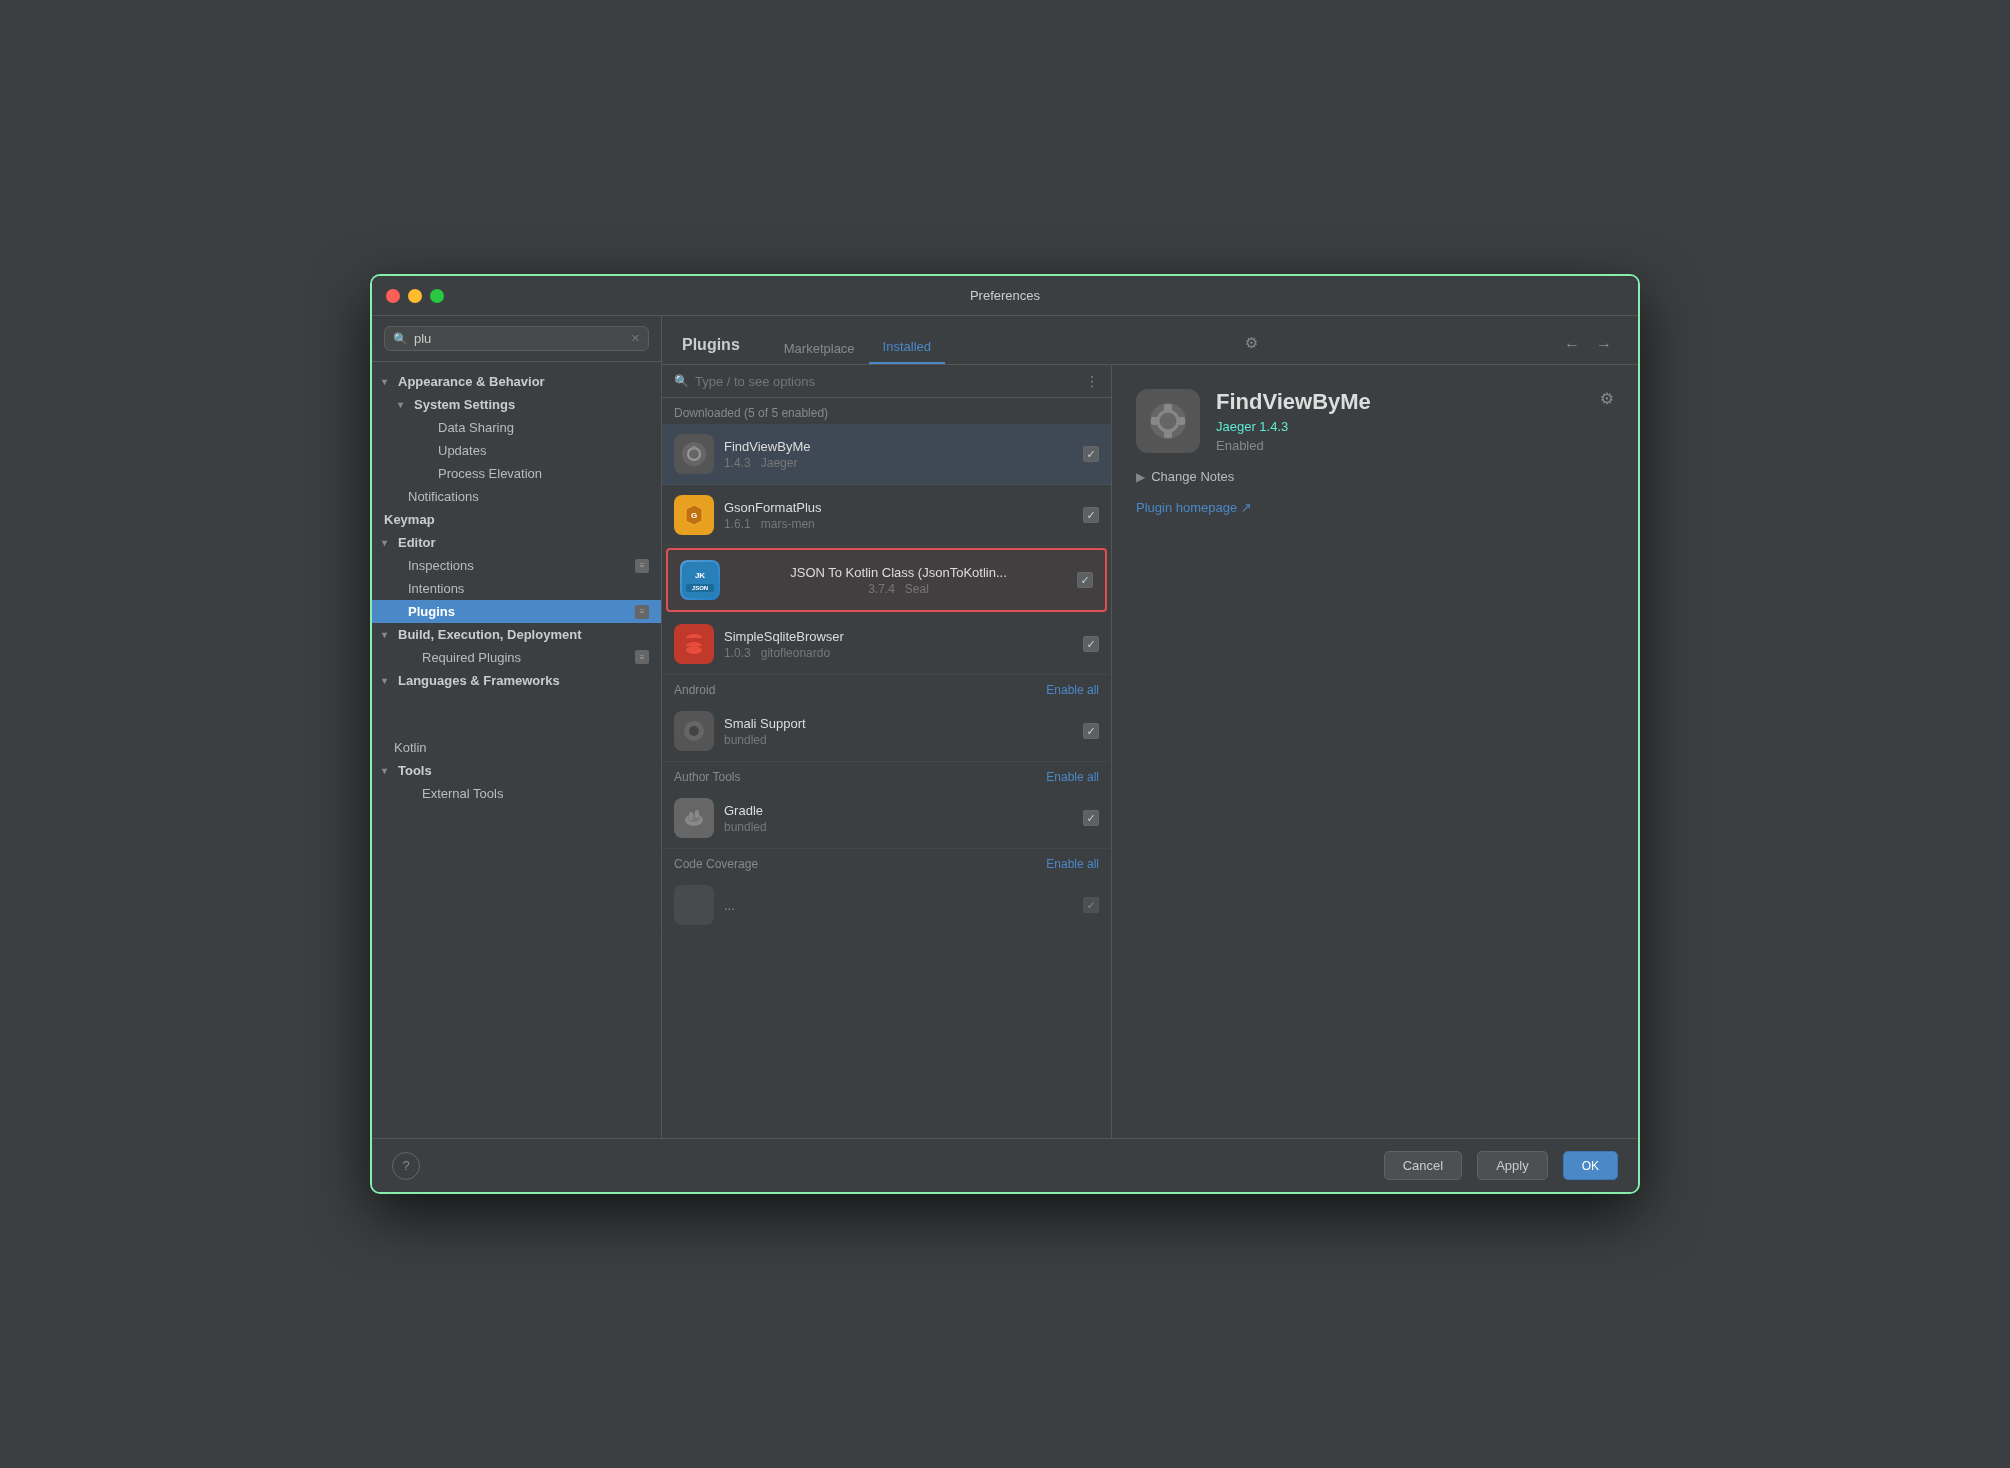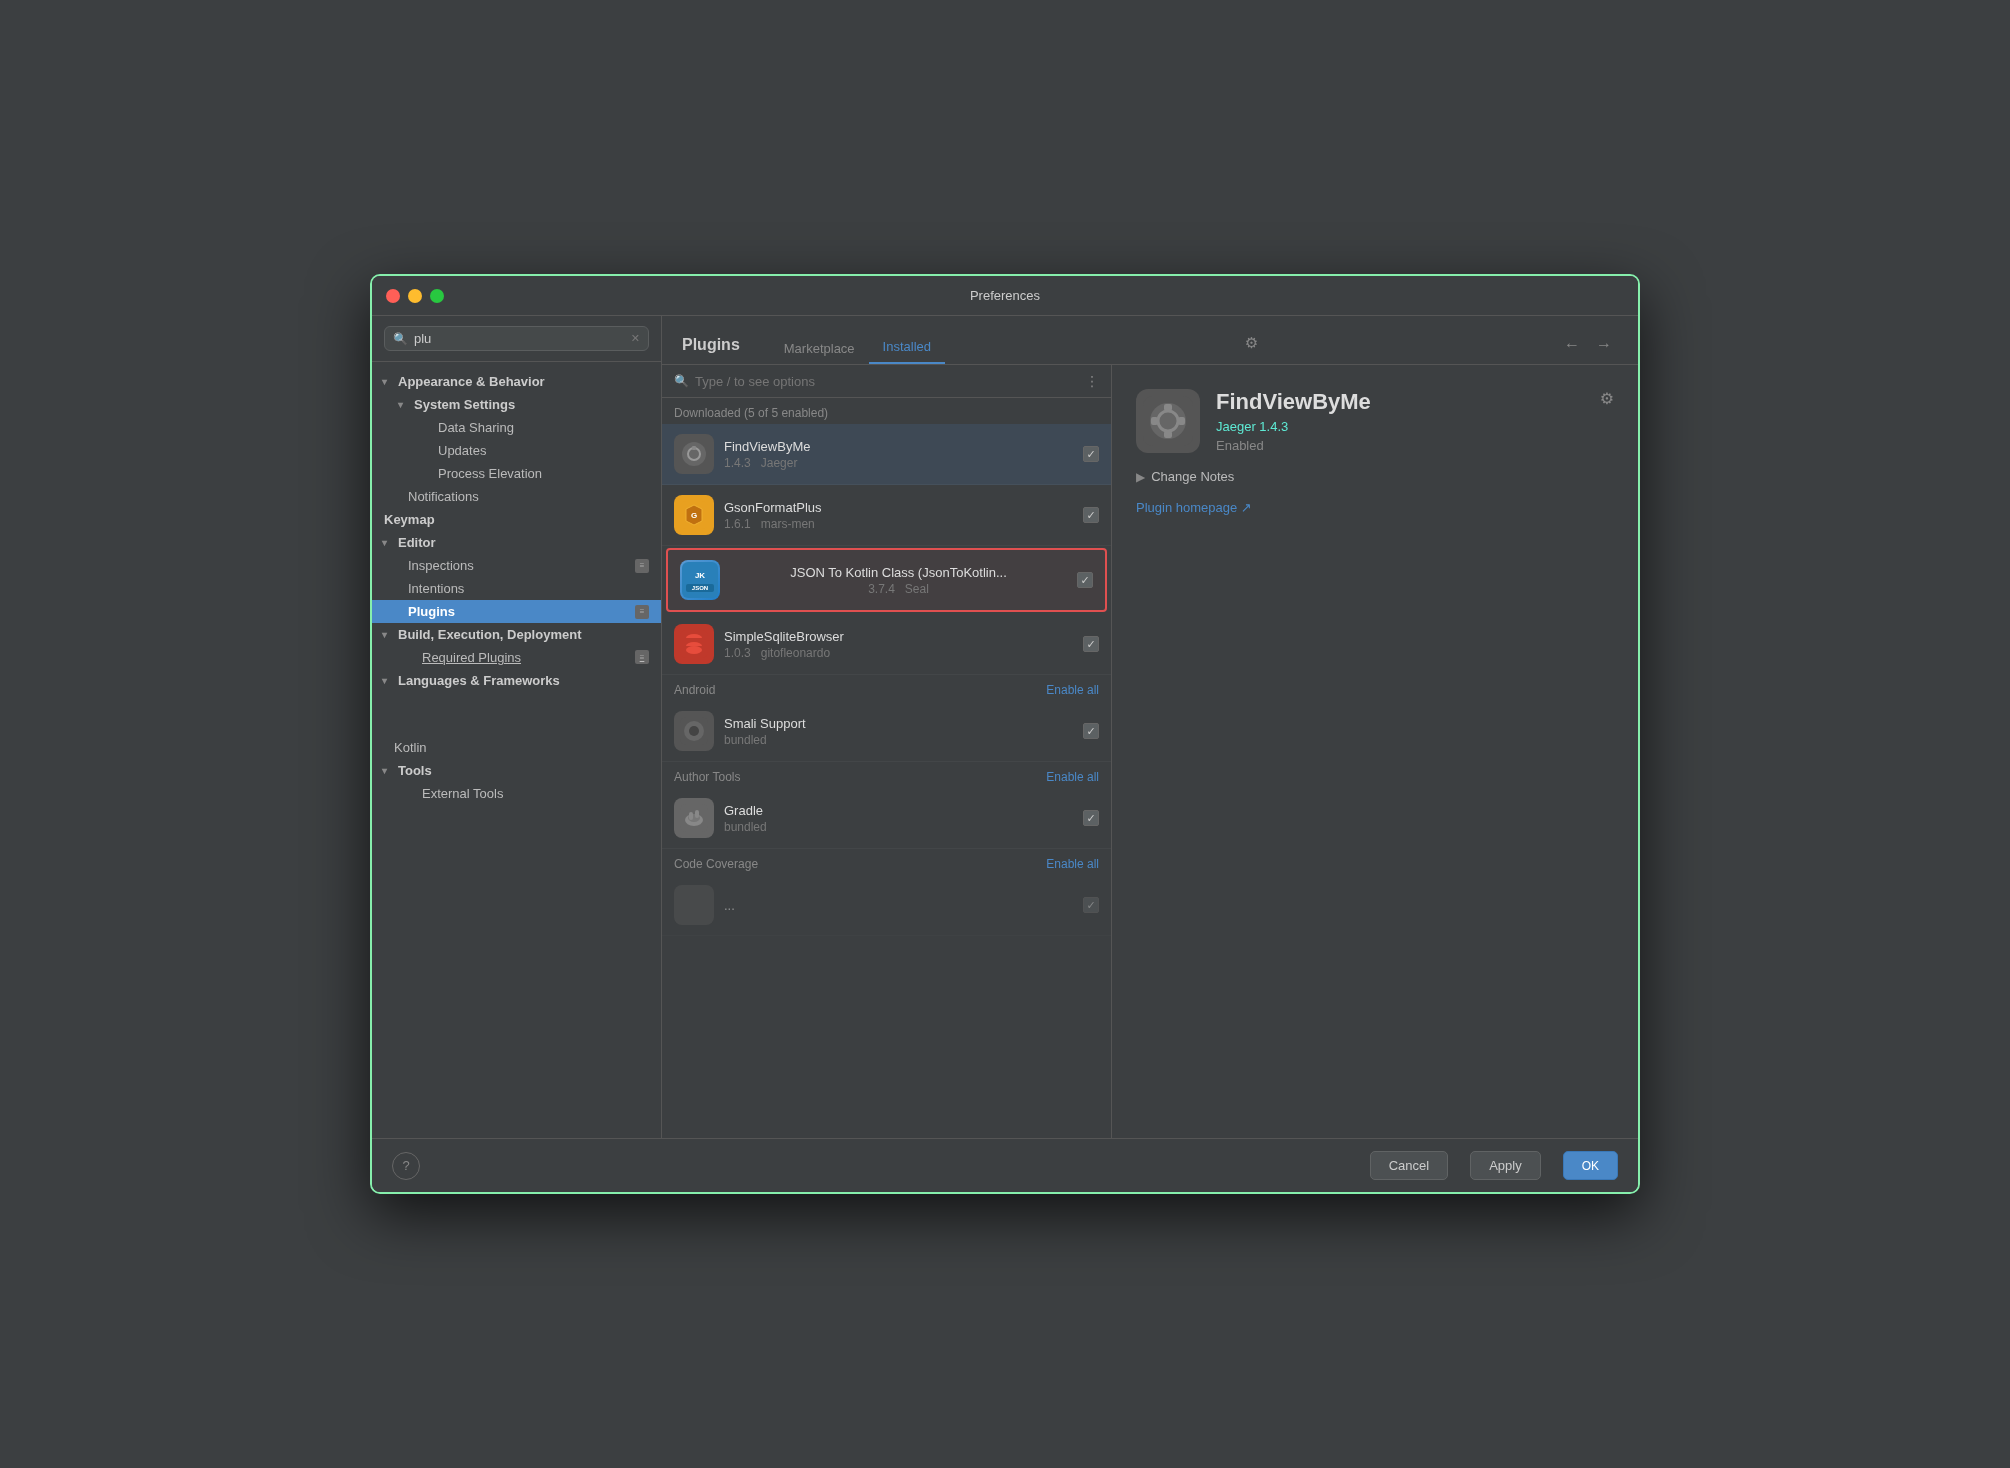--- a/index.html
+++ b/index.html
@@ -383,21 +383,21 @@
       background: none;
       color: #888;
       cursor: pointer;
       display: flex;
       align-items: center;
       justify-content: center;
       font-size: 13px;
     }
     .action-buttons {
       display: flex;
-      gap: 22px;
+      gap: 15px;
     }
     .btn-cancel, .btn-apply {
       background: #4c5052;
       border: 1px solid #606364;
       color: #ccc;
       padding: 6px 18px;
       border-radius: 5px;
       cursor: pointer;
       font-size: 13px;
     }
@@ -548,21 +548,21 @@
 
         <div style="display:flex;align-items:center;padding: 4px 12px 4px 36px;background:#4a88c7;cursor:pointer;">
           <span style="flex:1;color:#fff;font-size:13px;font-weight:600;">Plugins</span>
           <span class="sidebar-indicator">≡</span>
         </div>
 
         <div class="nav-section-header">
           <span class="chevron">▾</span>
           <span>Build, Execution, Deployment</span>
         </div>
-        <div style="display:flex;align-items:flex-start;padding: 4px 12px 4px 50px;cursor:pointer;text-decoration:underline;">
+        <div style="display:flex;align-items:flex-start;padding: 4px 12px 4px 50px;cursor:pointer;">
           <span style="flex:1;color:#bbb;font-size:13px;">Required Plugins</span>
           <span class="sidebar-indicator">≡</span>
         </div>
 
         <div class="nav-section-header">
           <span class="chevron">▾</span>
           <span>Languages &amp; Frameworks</span>
         </div>
         <div class="nav-item" style="padding-left:22px;margin-top:44px;">
           <span>Kotlin</span>

